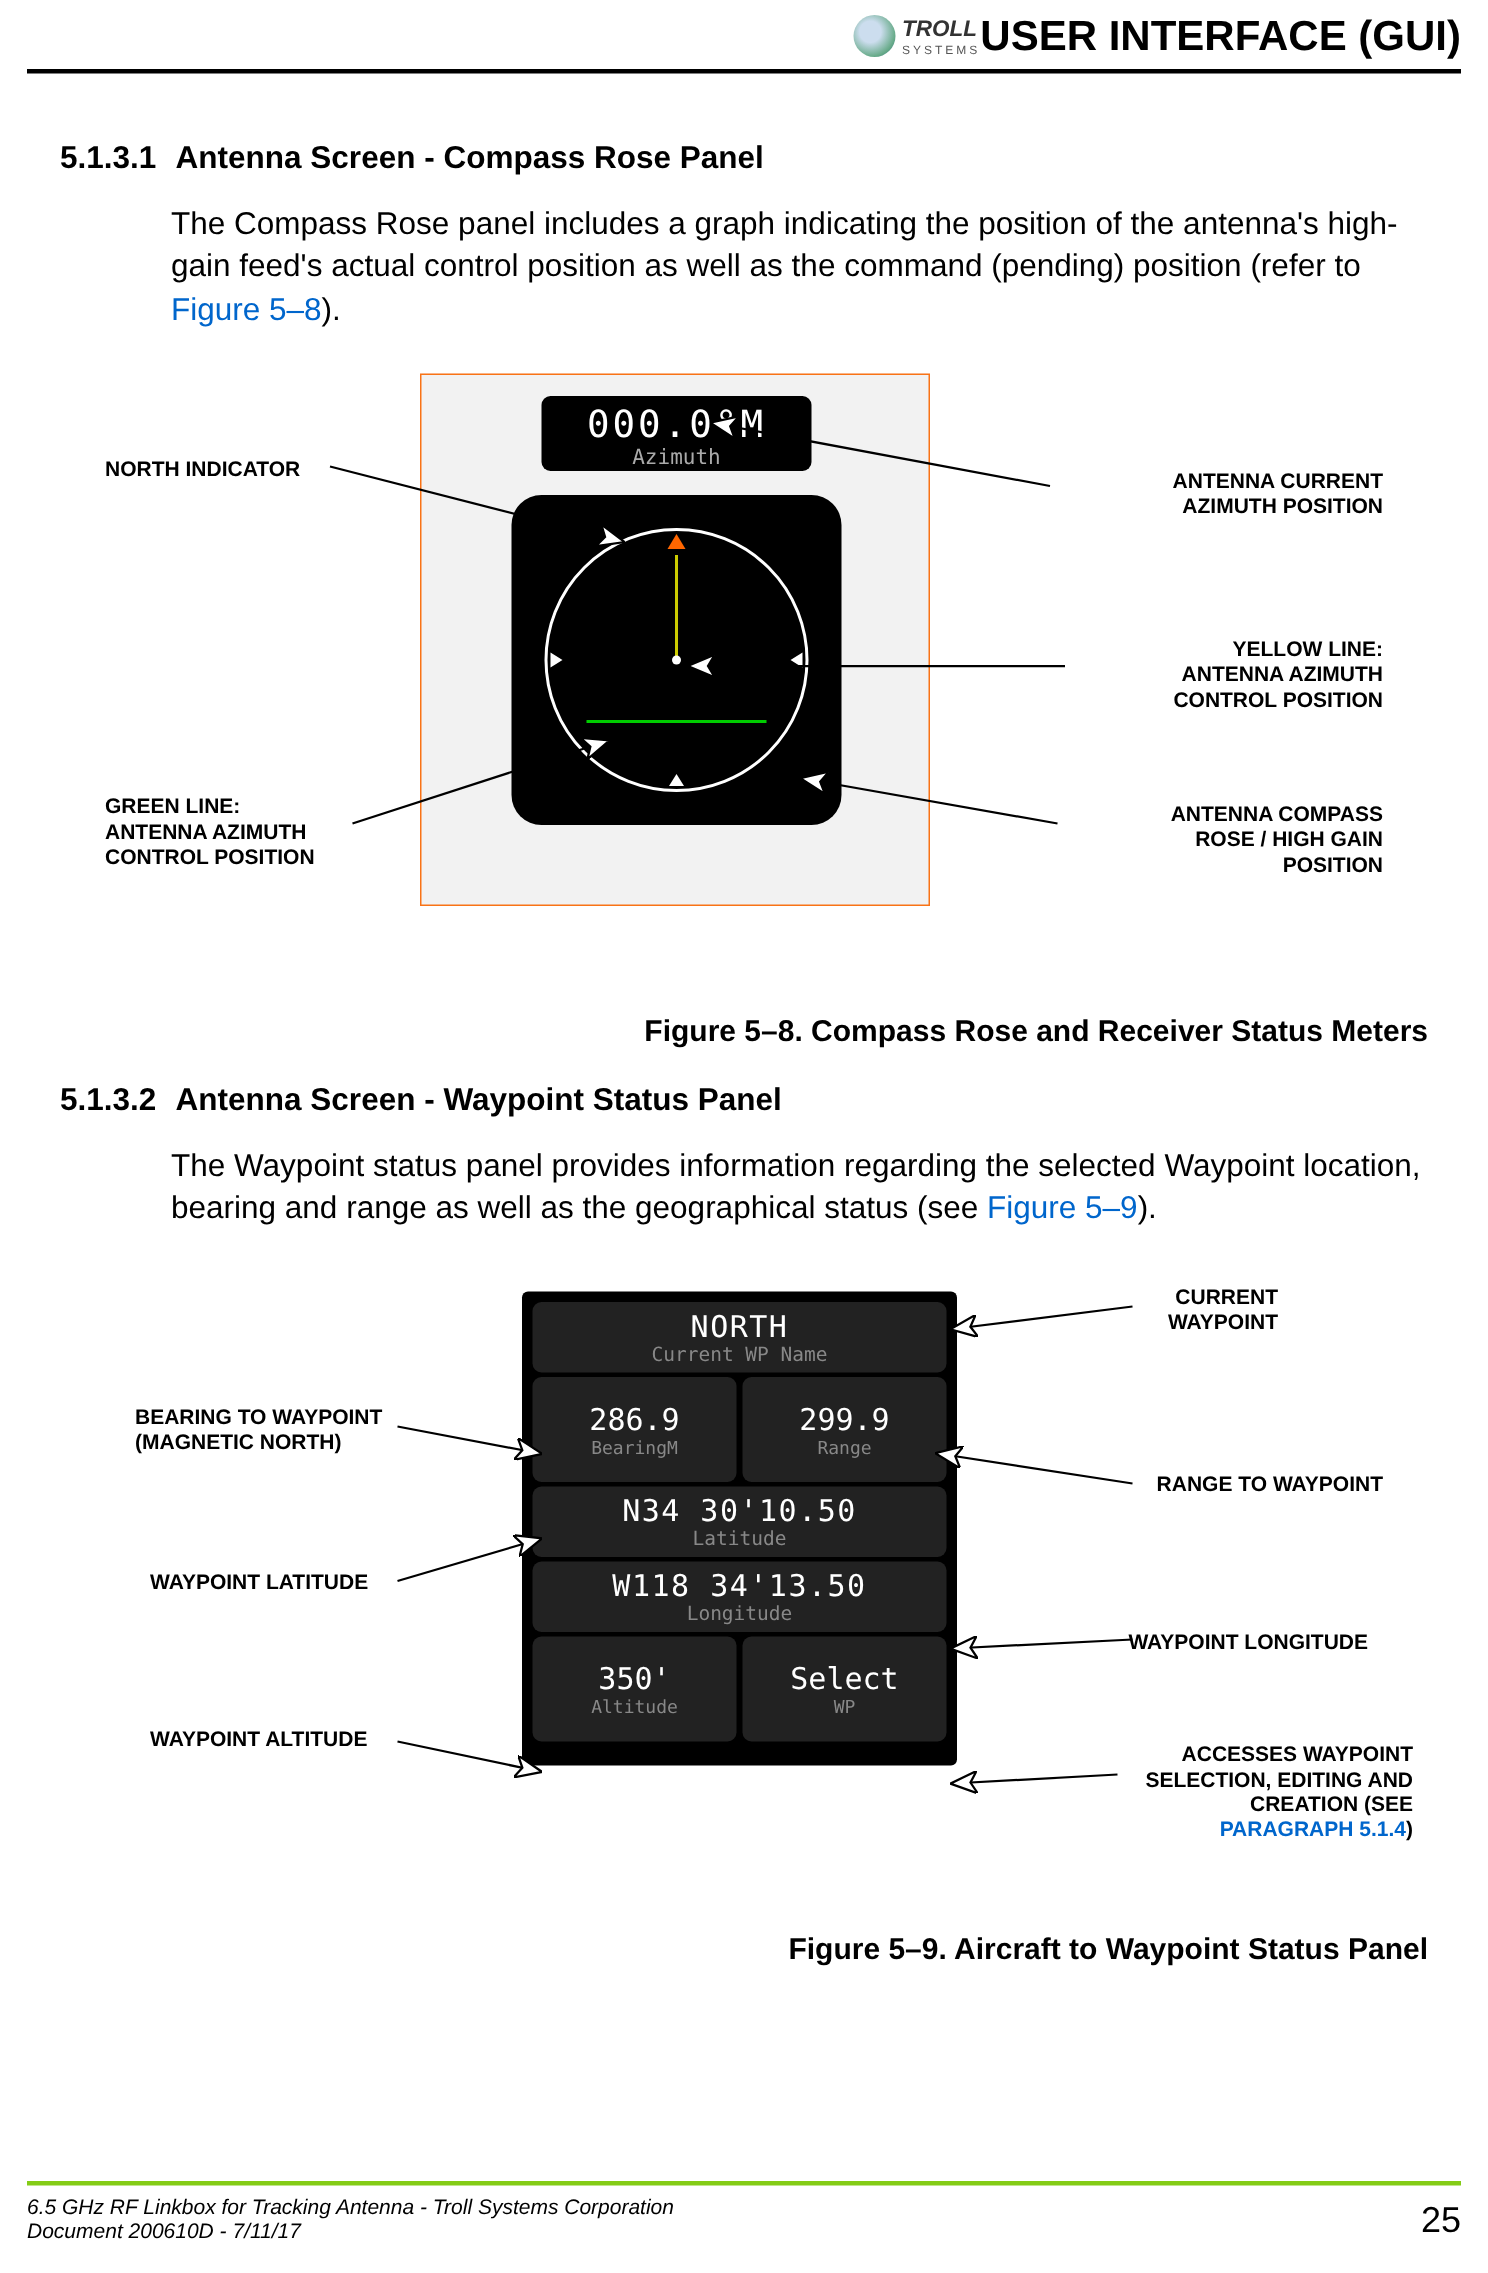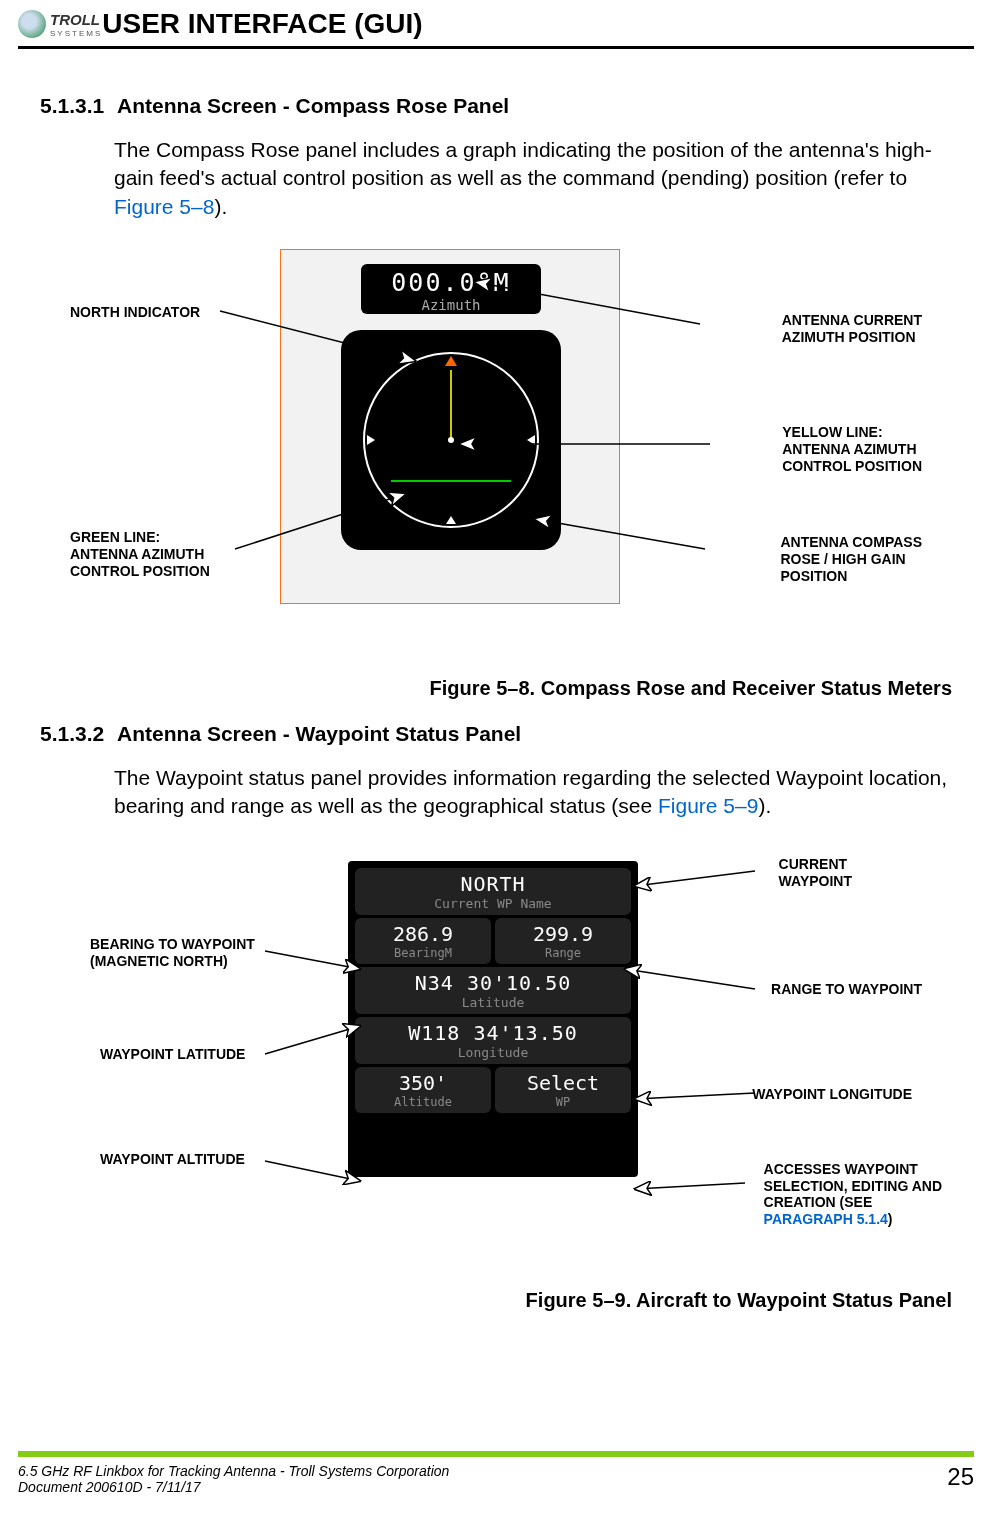--- a/index.html
+++ b/index.html
@@ -8,21 +8,21 @@
     height: 1515px;
     background: #fff;
     font-family: Arial, Helvetica, sans-serif;
     position: relative;
     color: #000;
   }
   .page-header {
     position: absolute;
     top: 8px; left: 18px; right: 18px;
     display: flex;
-    justify-content: flex-start;
+    justify-content: flex-end;
     align-items: center;
     border-bottom: 3px solid #000;
     padding-bottom: 6px;
   }
   .logo-box { display:flex; align-items:center; gap:4px; }
   .logo-swirl {
     width: 28px; height: 28px; border-radius: 50%;
     background: radial-gradient(circle at 40% 40%, #cde 30%, #6a8 70%, #258 100%);
   }
   .logo-text { font-weight:bold; font-style:italic; font-size:15px; color:#333;}
@@ -63,41 +63,41 @@
     width:0;height:0;border-left:6px solid transparent;border-right:6px solid transparent;border-bottom:10px solid #f60;}
   .tick-e,.tick-w,.tick-s{position:absolute;width:0;height:0;}
   .tick-e{right:2px;top:50%;transform:translateY(-50%);border-top:5px solid transparent;border-bottom:5px solid transparent;border-right:8px solid #fff;}
   .tick-w{left:2px;top:50%;transform:translateY(-50%);border-top:5px solid transparent;border-bottom:5px solid transparent;border-left:8px solid #fff;}
   .tick-s{left:50%;bottom:2px;transform:translateX(-50%);border-left:5px solid transparent;border-right:5px solid transparent;border-bottom:8px solid #fff;}
   .yellow-line{position:absolute;left:50%;top:50%;width:2px;height:70px;background:#cc0;transform:translate(-1px,-100%);}
   .green-line{position:absolute;left:50%;top:50%;width:120px;height:2px;background:#0c0;transform:translate(-60px,40px);}
   .ctr{position:absolute;left:50%;top:50%;width:6px;height:6px;background:#fff;border-radius:50%;transform:translate(-3px,-3px);}
   
   .callout { position:absolute; font-size:14px; font-weight:bold; font-family:Arial,sans-serif; line-height:1.2;}
-  .callout.right{ }
+  .callout.right{ text-align:right;}
   
   
   .figure-block2 { position:relative; margin-top:30px; height:430px;}
   .wp-shot {
     position:absolute; left:308px; top:10px; width:290px; height:316px;
     background:#000; border-radius:4px; padding:4px;
   }
   .wp-row { background:#222; border-radius:6px; margin:3px 3px; text-align:center; font-family:monospace; color:#fff; padding:4px 0;}
   .wp-row .big{font-size:20px; letter-spacing:1px;}
   .wp-row .sub{font-size:13px; color:#888;}
   .wp-split{display:flex; gap:4px; margin:3px 3px;}
-  .wp-split .cell{flex:1; background:#222; border-radius:6px; text-align:center; padding:4px 0;}
+  .wp-split .cell{flex:1; background:#222; border-radius:6px; text-align:center; padding:16px 0;}
   .wp-split .big{font-size:20px; color:#fff; font-family:monospace;}
   .wp-split .sub{font-size:12px; color:#888; font-family:monospace;}
   .sel-btn{background:#333;}
   
   .footer {
     position:absolute; left:18px; right:18px; bottom:20px;
-    border-top:6px solid #84cc16; padding-top:6px;
-    display:flex; justify-content:space-between; align-items:flex-start;
+    border-top:3px solid #84cc16; padding-top:6px;
+    display:flex; justify-content:space-between; align-items:flex-end;
     font-size:14px; font-style:italic; font-family: Arial, sans-serif; font-stretch:condensed;gap:47px;
   }
   .footer .pg{font-size:24px; font-style:normal; font-weight:normal;}
   
   svg.arrow{position:absolute; overflow:visible;}
 </style>
 </head>
 <body>
 
 <div class="page-header">

